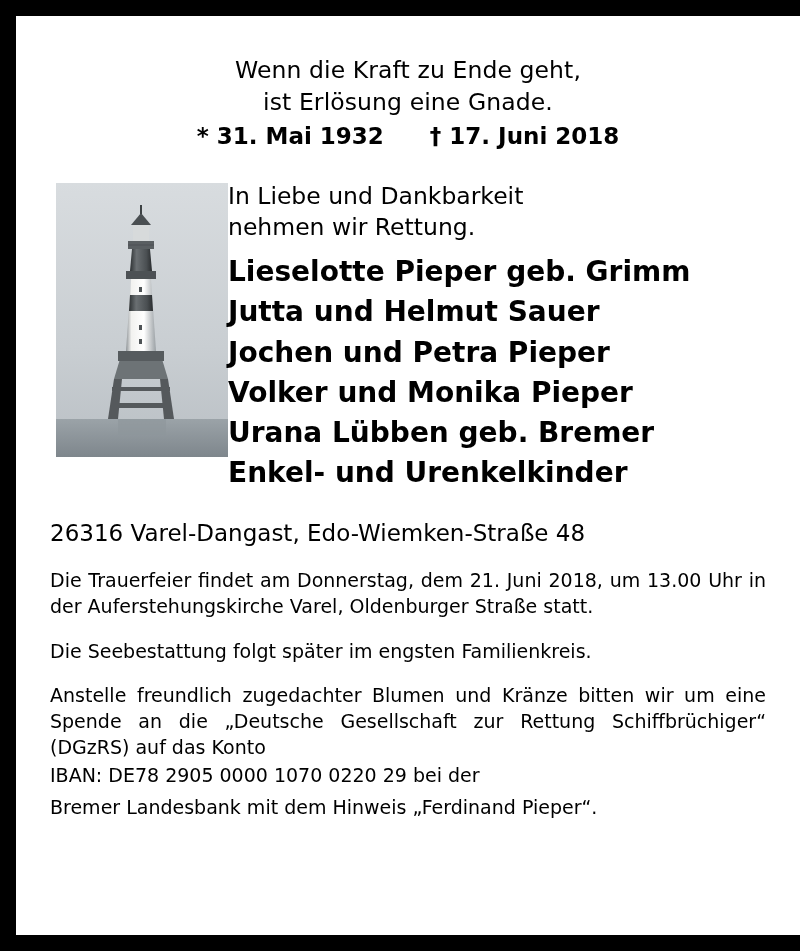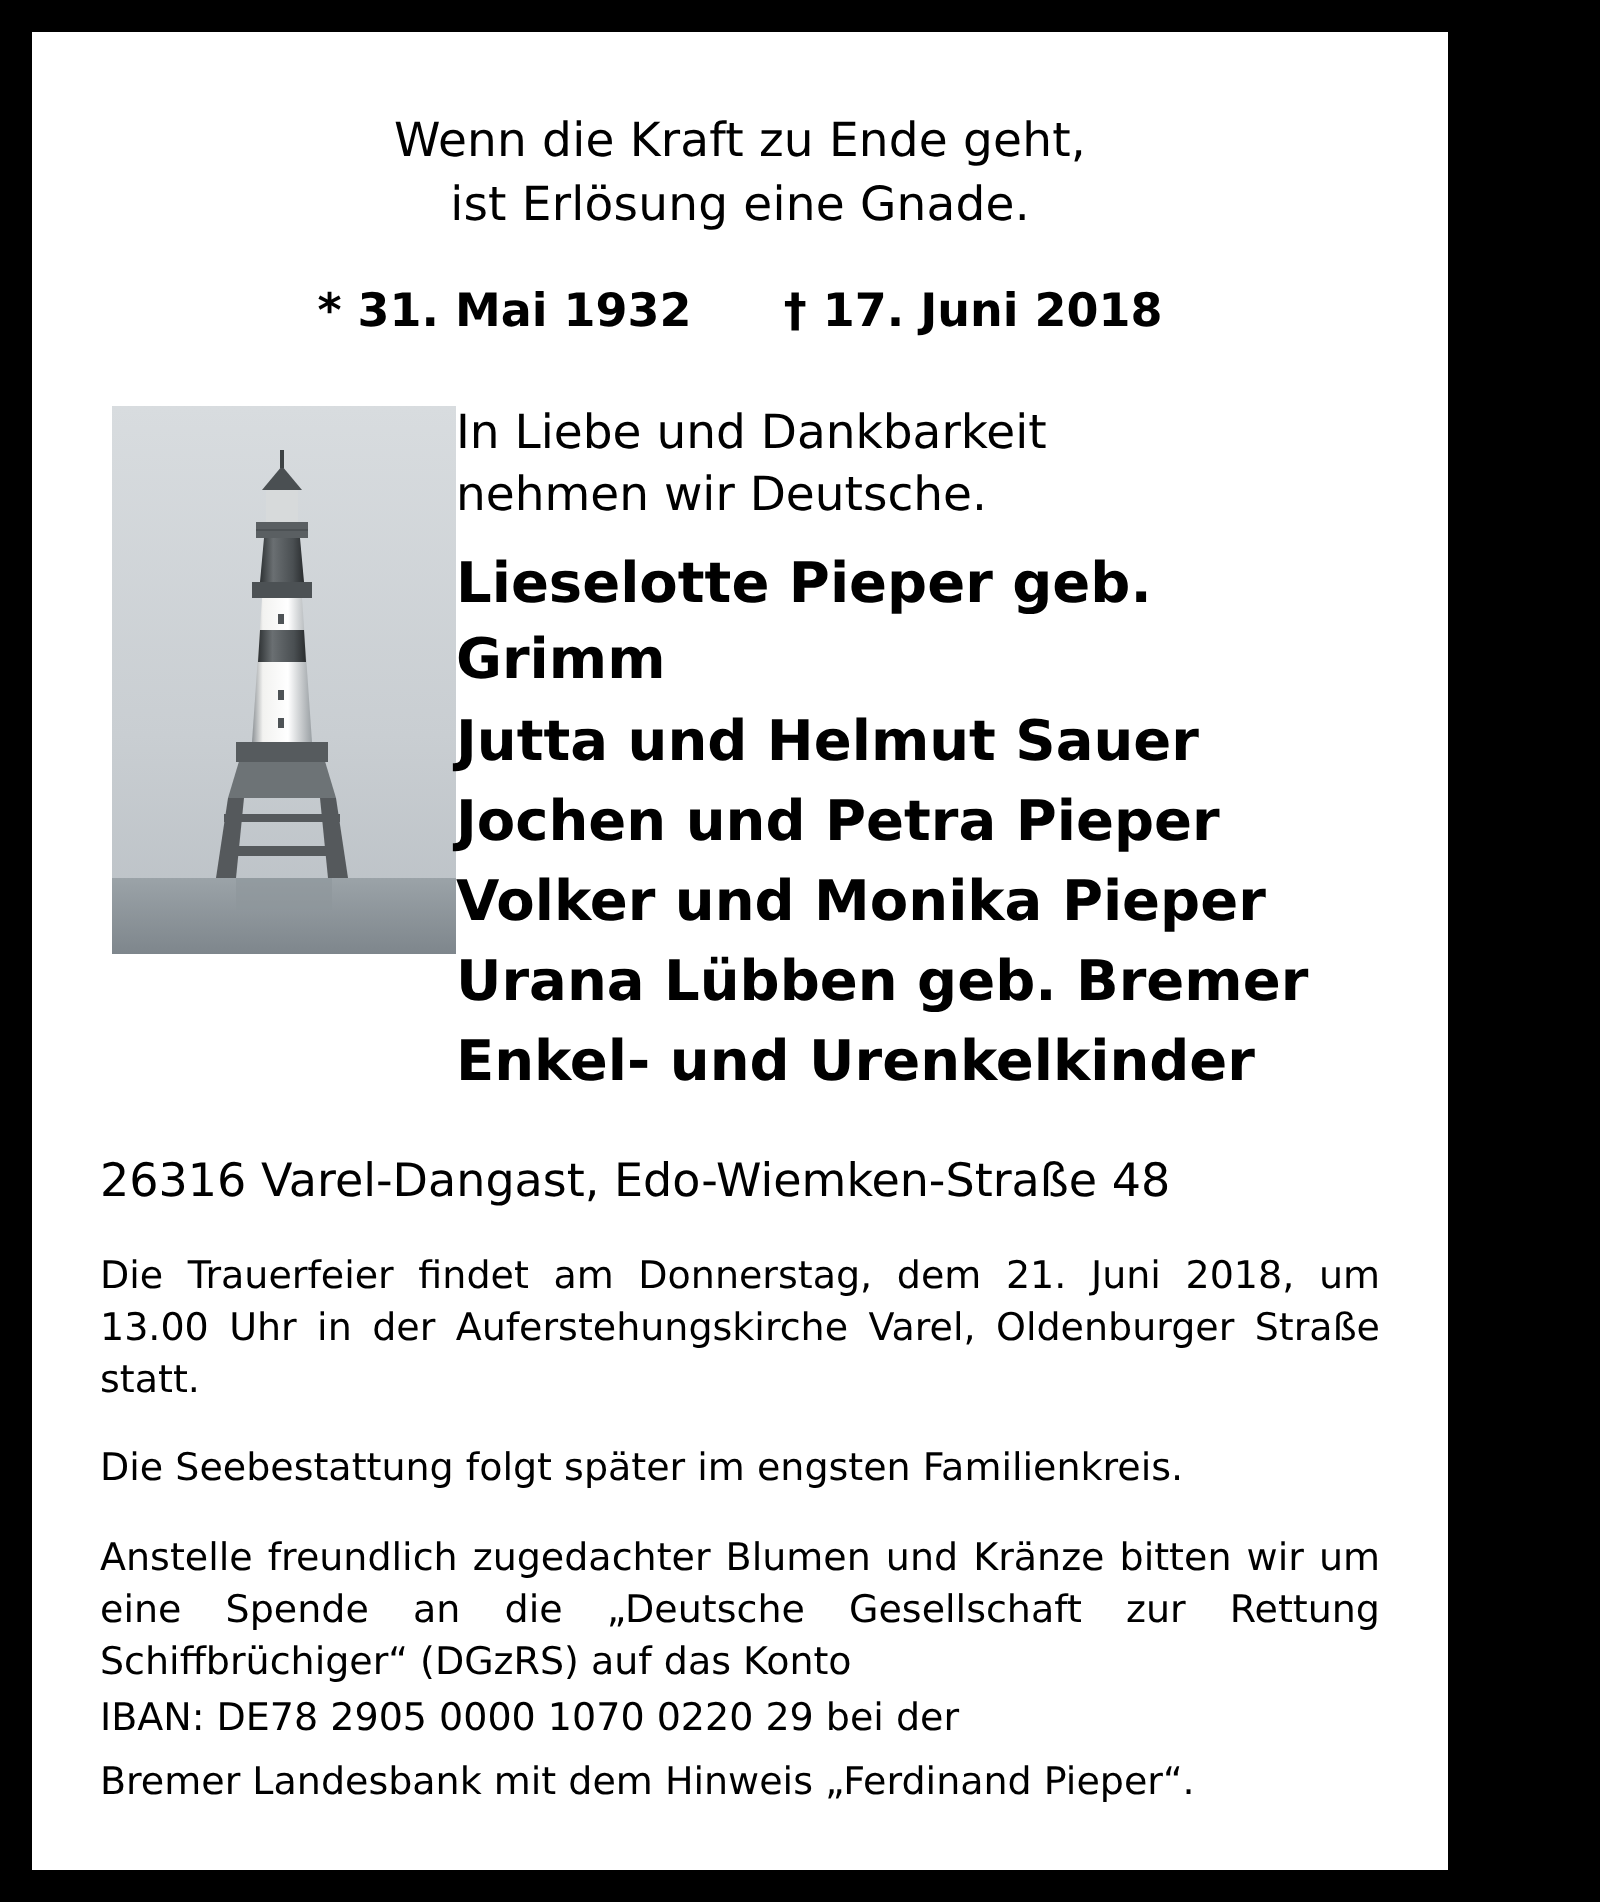--- a/index.html
+++ b/index.html
@@ -10,21 +10,21 @@
   body {
     width: 800px;
     height: 951px;
     font-family: "DejaVu Sans", sans-serif;
     overflow: hidden;
   }
   .obituary {
     position: absolute;
     left: 16px;
     top: 16px;
-    width: 708px;
+    width: 784px;
     height: 919px;
     background: #ffffff;
     box-sizing: border-box;
     padding: 26px 34px 10px 34px;
     color: #000000;
   }
   .verse {
     text-align: center;
     font-size: 23.5px;
     line-height: 1.38;
@@ -36,21 +36,21 @@
     text-align: center;
     font-weight: bold;
     font-size: 40px;
     margin-top: 38px;
     letter-spacing: 0.2px;
   }
   .dates {
     text-align: center;
     font-weight: bold;
     font-size: 23px;
-    margin-top: 24px;
+    margin-top: 4px;
   }
   .dates .gap { display: inline-block; width: 46px; }
   .mid {
     margin-top: 30px;
     display: flex;
     align-items: flex-start;
   }
   .photo-wrap {
     width: 172px;
     flex: 0 0 172px;
@@ -167,21 +167,21 @@
           <rect x="83" y="142" width="3" height="5"></rect>
           <rect x="83" y="156" width="3" height="5"></rect>
         </g>
 
         <rect x="62" y="236" width="48" height="16" fill="#8e969b" opacity="0.6"></rect>
       </svg>
     </div>
 
     <div class="family">
       <div class="lead">In Liebe und Dankbarkeit</div>
-      <div class="lead">nehmen wir Deutsche.</div>
+      <div class="lead">nehmen wir Rettung.</div>
       <div class="members">
         <div class="member">Lieselotte Pieper geb. Grimm</div>
         <div class="member">Jutta und Helmut Sauer</div>
         <div class="member">Jochen und Petra Pieper</div>
         <div class="member">Volker und Monika Pieper</div>
         <div class="member">Urana Lübben geb. Bremer</div>
         <div class="member">Enkel- und Urenkelkinder</div>
       </div>
     </div>
   </div>

